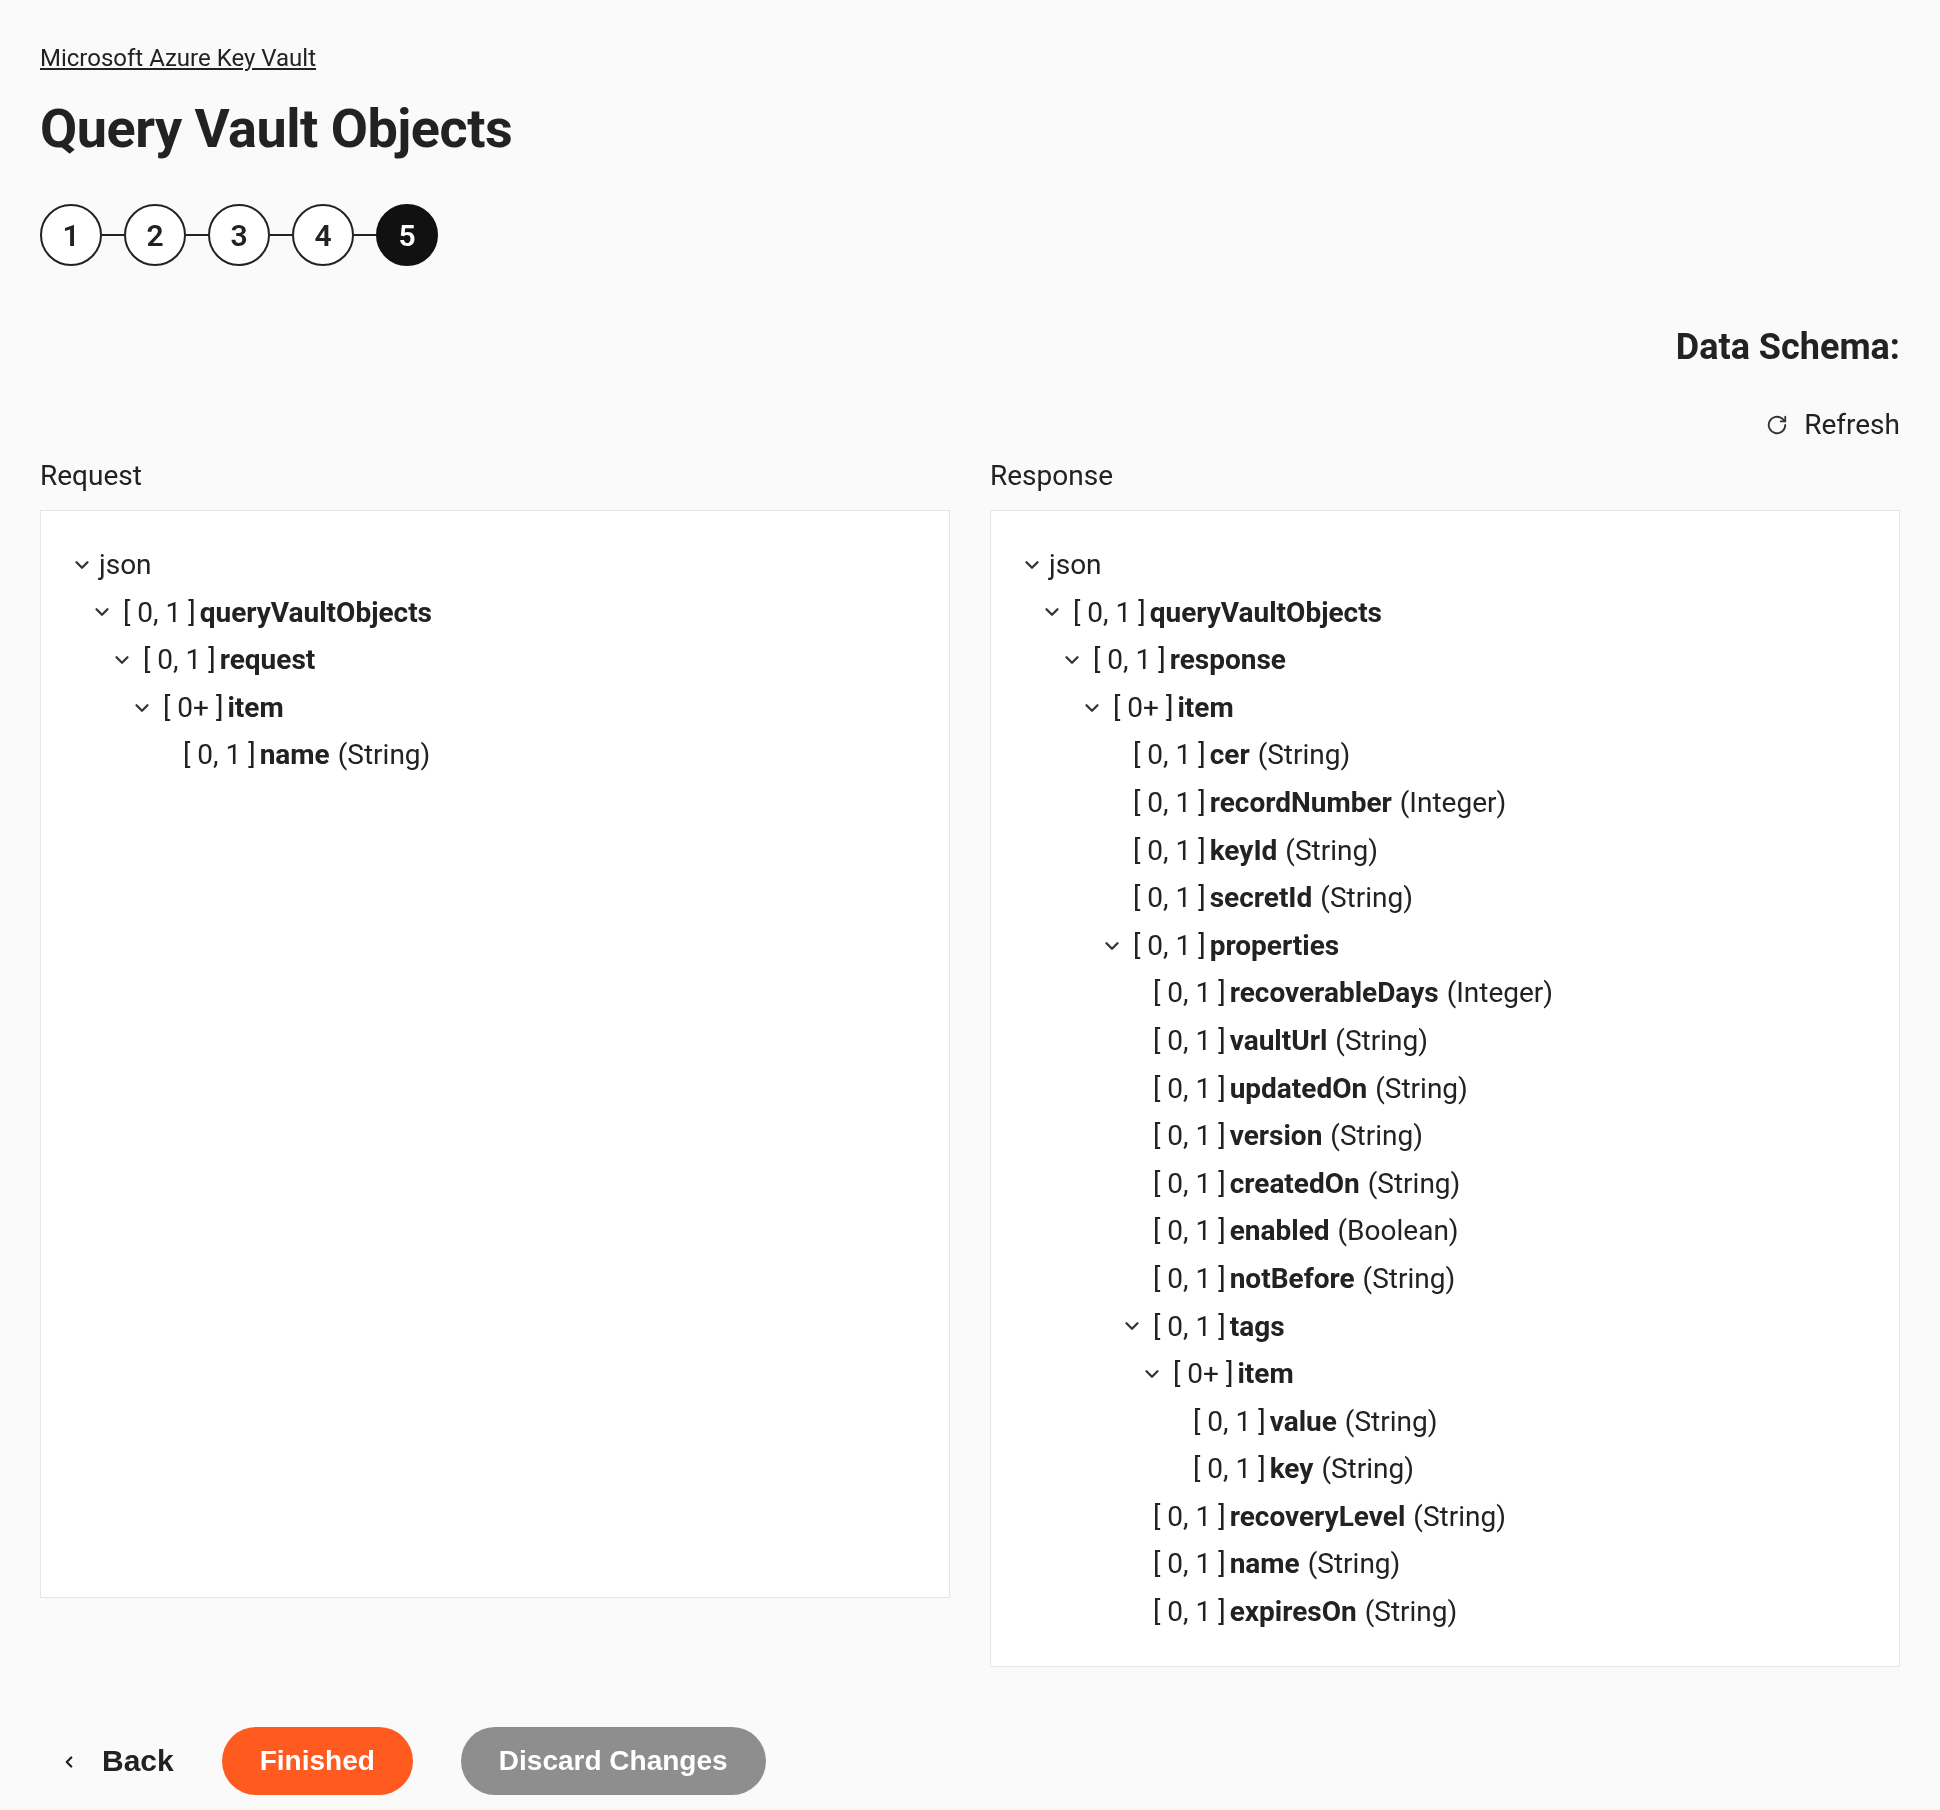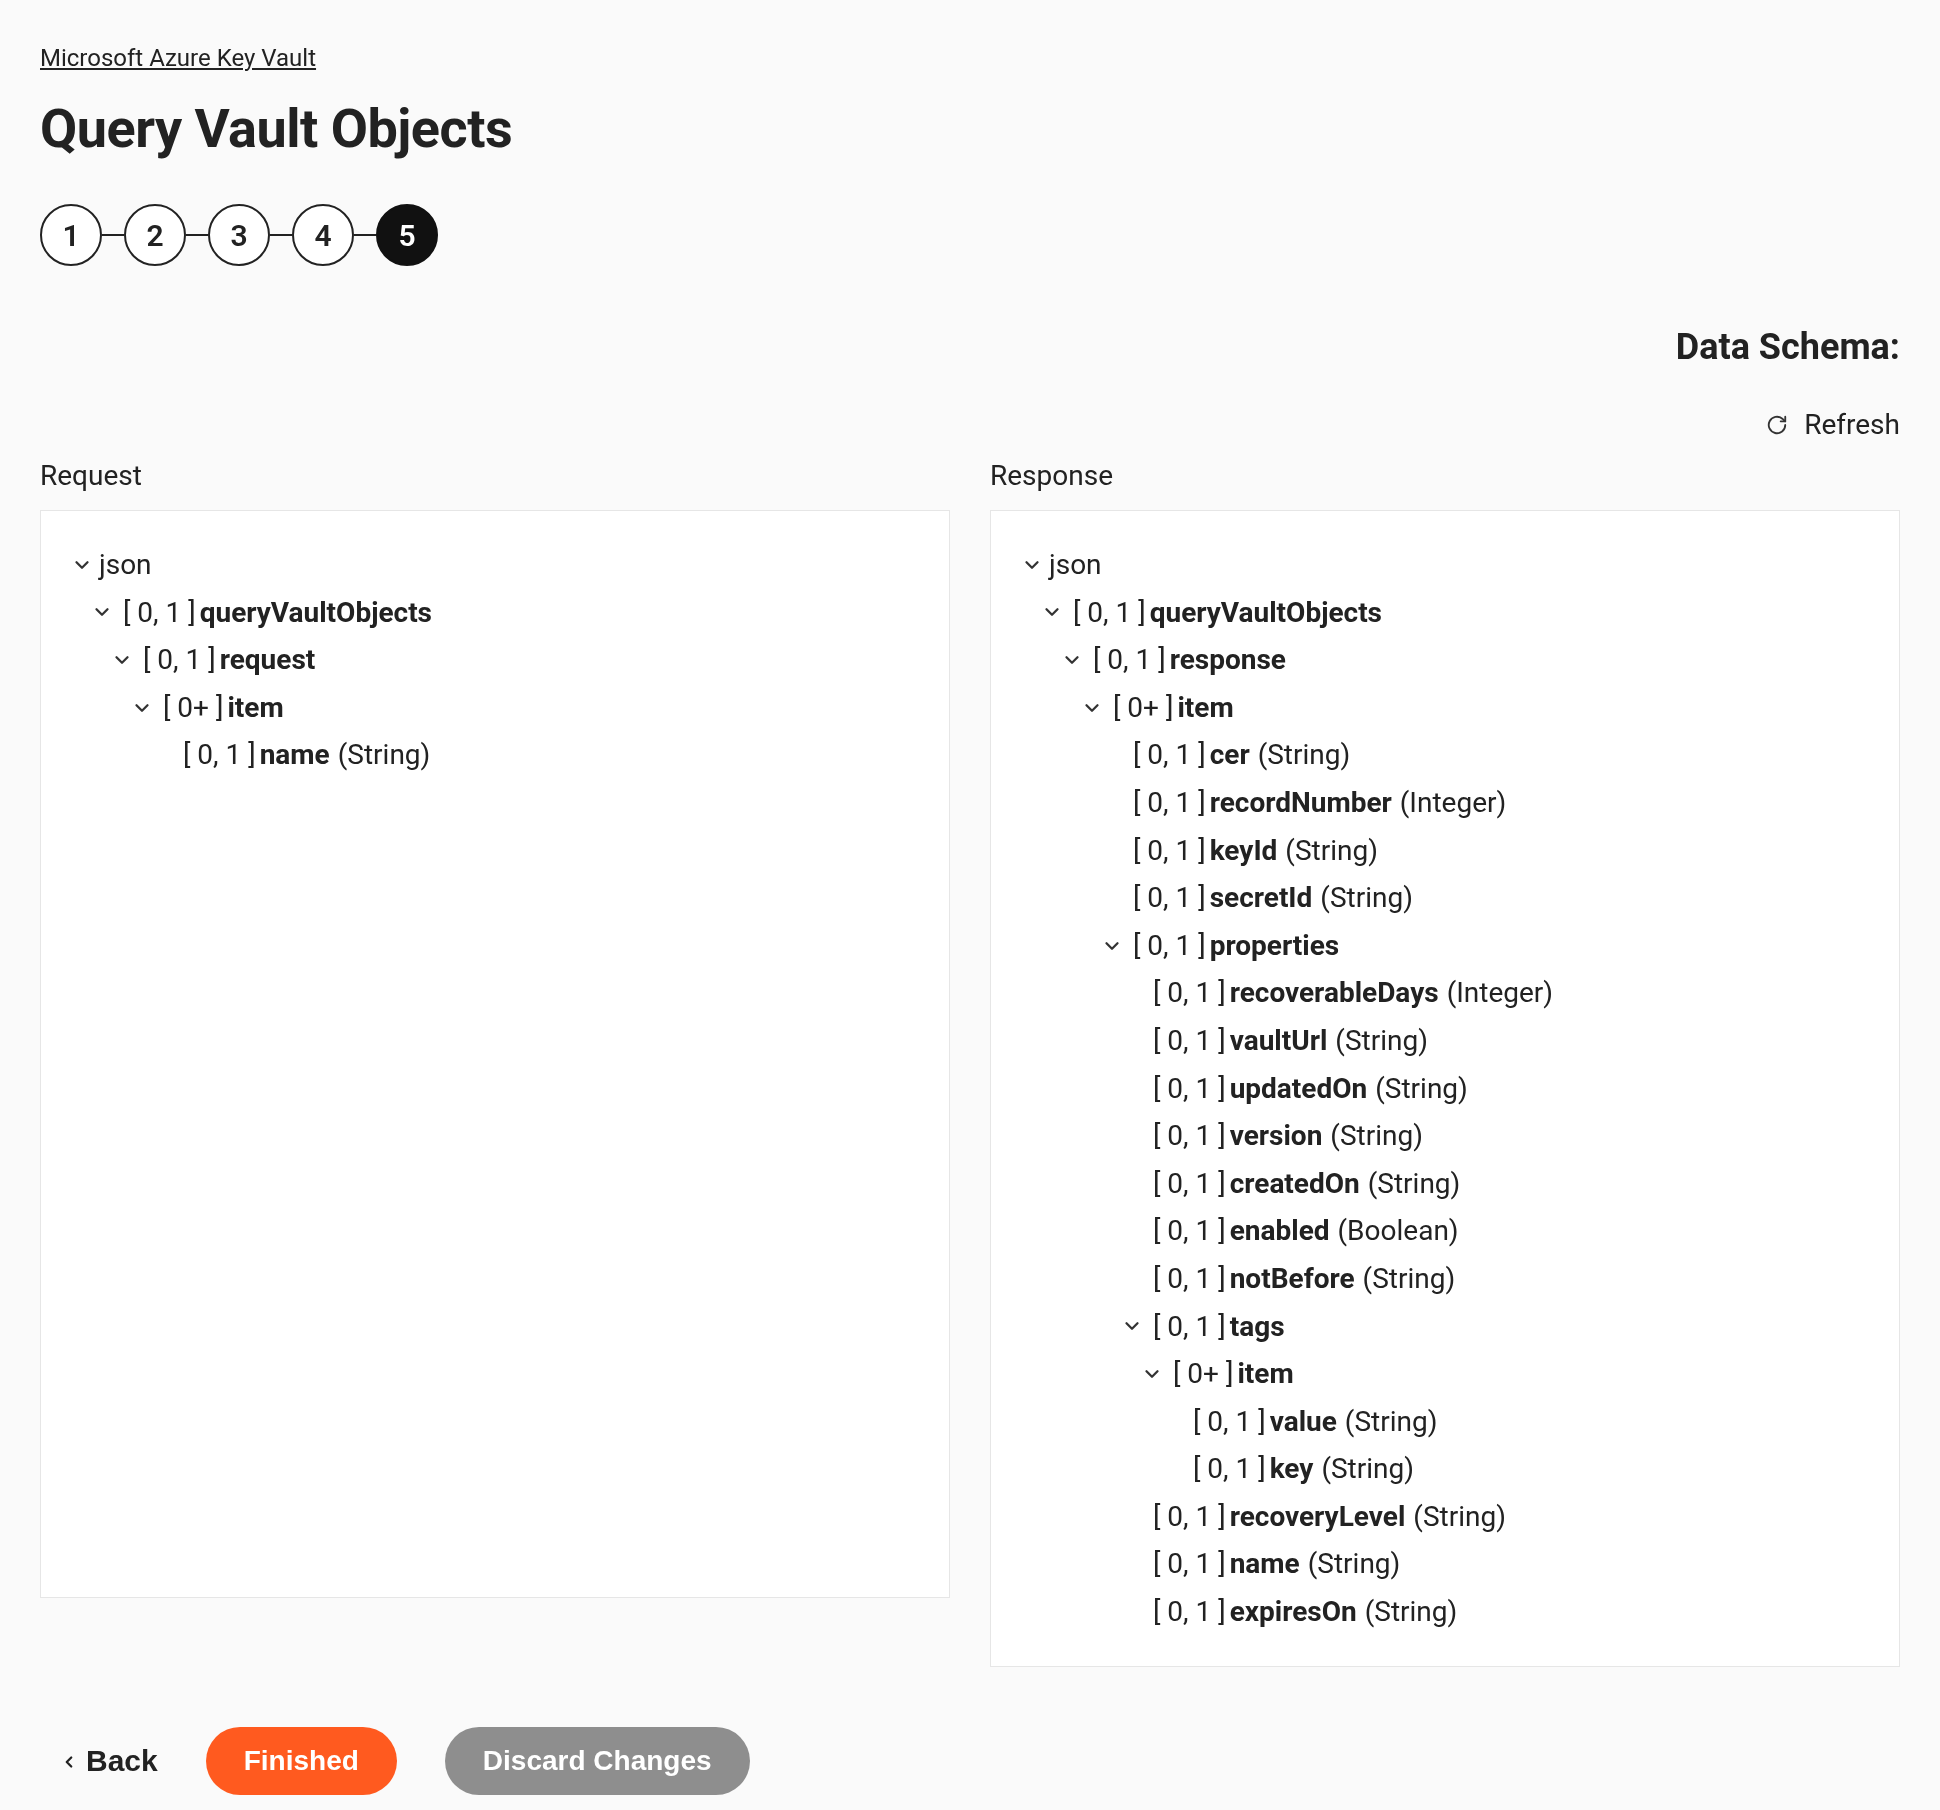--- a/index.html
+++ b/index.html
@@ -109,21 +109,21 @@
     .footer-buttons {
       display: flex;
       align-items: center;
       gap: 48px;
       margin-top: 60px;
       padding-left: 20px;
     }
     .back-btn {
       display: flex;
       align-items: center;
-      gap: 8px;
+      gap: 24px;
       font-size: 30px;
       font-weight: 700;
       background: none;
       border: none;
       cursor: pointer;
       color: #222;
     }
     .back-chevron { width: 18px; height: 18px; }
     .pill-btn {
       border: none;

